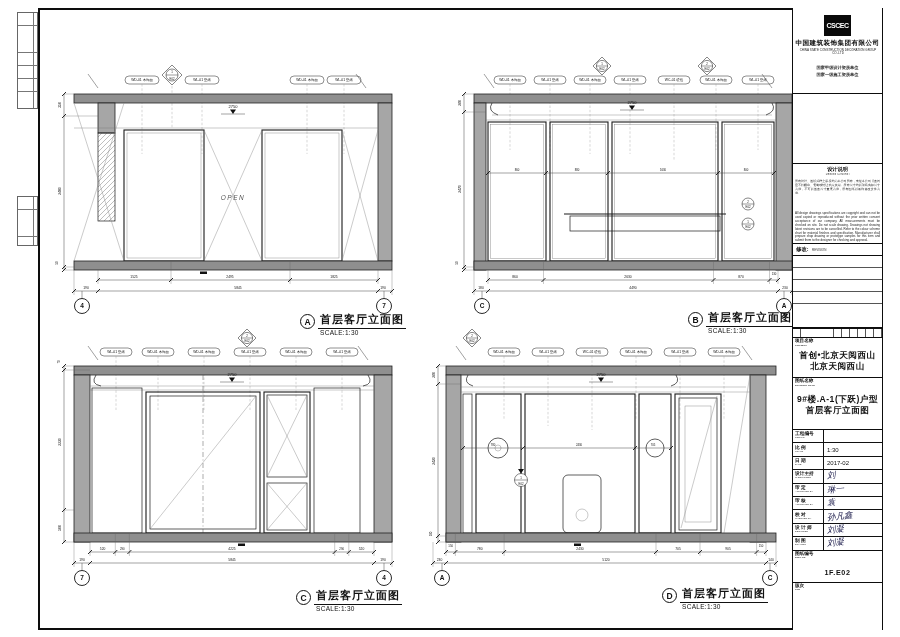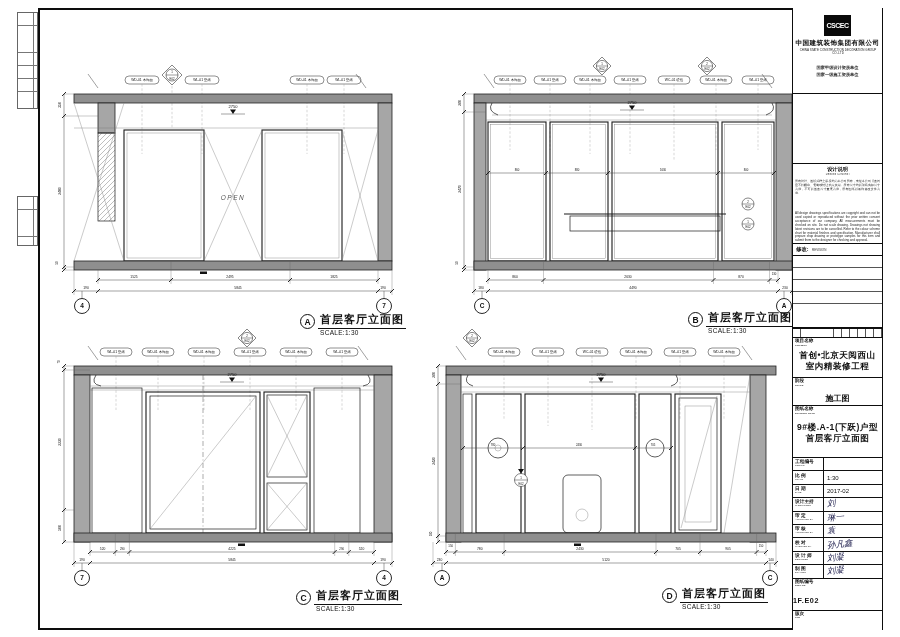--- a/index.html
+++ b/index.html
@@ -29,21 +29,21 @@
 .seclabel small{display:block;font-size:6px;transform:scale(.42);transform-origin:0 0;width:230%;color:#333}
 .bigval{font-size:8.6px;font-weight:bold;text-align:center;letter-spacing:.5px;line-height:1.35}
 .midval{font-size:8px;font-weight:bold;text-align:center;margin-top:3px}
 .fr{display:flex;border-bottom:.8px solid #111;height:13.4px}
 .fr:last-child{border-bottom:none}
 .fl{width:31px;border-right:.8px solid #111;display:flex;flex-direction:column;justify-content:center;padding-left:2px}
 .fcn{font-size:4.7px;font-weight:bold;white-space:nowrap}
 .fen{font-size:6px;transform:scale(.42);transform-origin:left top;width:230%;color:#333;white-space:nowrap}
 .fv{flex:1;font-size:6px;display:flex;align-items:center;padding-left:3px}
 .sig{font-family:"DejaVu Serif",serif;font-style:italic;font-size:8.5px;transform:rotate(-6deg);color:#1a1a4a}
-.dwgno{font-size:7.2px;font-weight:bold;margin-top:6px;letter-spacing:.6px}
+.dwgno{font-size:7.2px;font-weight:bold;text-align:center;margin-top:6px;letter-spacing:.6px}
 .dtitle{position:absolute;display:flex;align-items:flex-start;gap:3px}
 .dletter{width:15px;height:15px;border:1.4px solid #111;border-radius:50%;font-size:8.5px;font-weight:bold;display:flex;align-items:center;justify-content:center;flex:none;margin-top:2px}
 .dname{font-size:11px;font-weight:bold;border-bottom:1.8px solid #111;padding:0 2px 1px;letter-spacing:1px;white-space:nowrap}
 .dscale{font-size:6.5px;padding-left:2px;letter-spacing:.3px}
 svg{position:absolute;overflow:visible}
 svg text{font-family:"Liberation Sans",sans-serif;fill:#111}
 .s1{fill:none;stroke:#1a1a1a;stroke-width:1.1}
 .s07{fill:none;stroke:#1a1a1a;stroke-width:.7}
 .s04{fill:none;stroke:#777;stroke-width:.4}
 .x{stroke:#8a8a8a;stroke-width:.45}
@@ -591,25 +591,21 @@
   </div>
   <div class="tbsec revhead">
     <span class="revcn">修改:</span>
     <span class="reven">REVISION</span>
   </div>
   <div class="tbsec revrows"></div>
   <div class="tbsec revcols"></div>
   <div class="tbsec" style="height:40px">
     <div class="seclabel"><span>项目名称</span><small>PROJECT</small></div>
     <div class="bigval">首创•北京天阅西山</div>
-    <div class="bigval">室内精装修工程</div>
-  </div>
-  <div class="tbsec" style="height:28px">
-    <div class="seclabel"><span>阶段</span><small>STAGE</small></div>
-    <div class="midval">施工图</div>
+    <div class="bigval">北京天阅西山</div>
   </div>
   <div class="tbsec" style="height:52px">
     <div class="seclabel"><span>图纸名称</span><small>DRAWING TITLE</small></div>
     <div class="bigval" style="margin-top:4px">9#楼.A-1(下跃)户型</div>
     <div class="bigval">首层客厅立面图</div>
   </div>
   <div class="fr">
     <div class="fl">
           <span class="fcn">工程编号</span>
           <span class="fen">JOB NO.</span>

